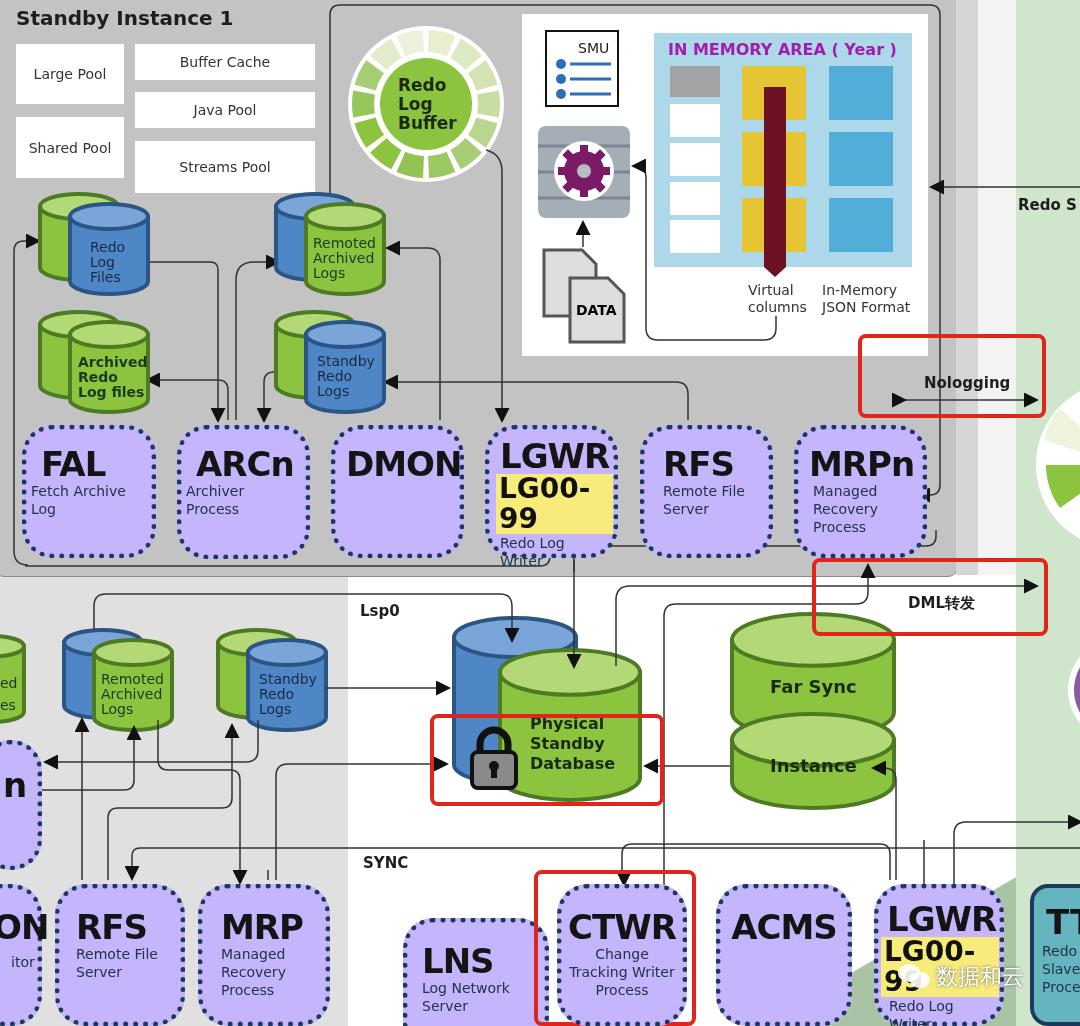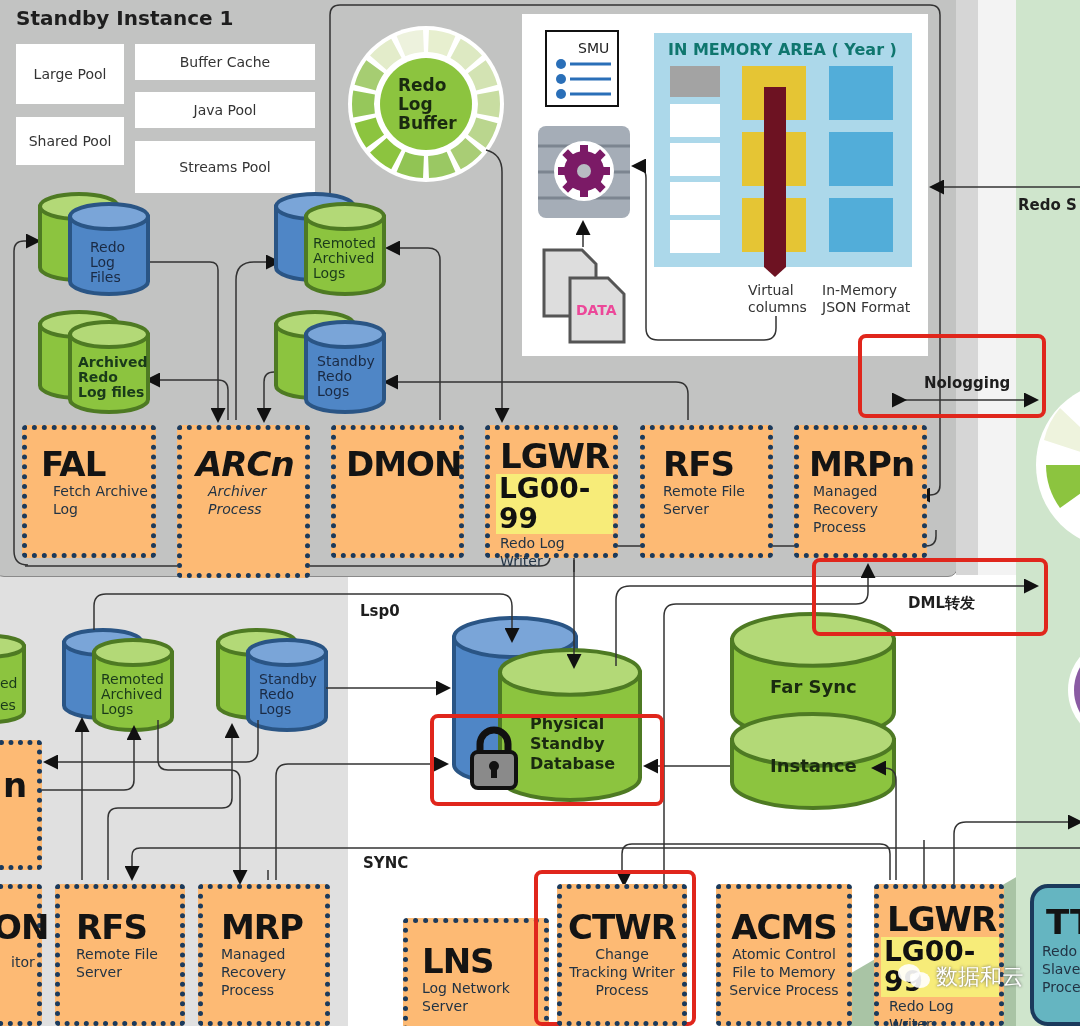--- a/index.html
+++ b/index.html
@@ -6,23 +6,23 @@
   body{width:1080px;height:1026px;position:relative;overflow:hidden;background:#ffffff;font-family:"DejaVu Sans","Liberation Sans",sans-serif;}
   .abs{position:absolute;}
   .region-standby1{left:-6px;top:-10px;width:962px;height:585px;background:#c2c3c2;border-radius:10px;border:1px solid #8a8a8a;}
   .band1{left:956px;top:0;width:22px;height:575px;background:#d6d6d6;}
   .band2{left:978px;top:0;width:38px;height:575px;background:#f3f3f3;}
   .region-green{left:1016px;top:0;width:64px;height:1026px;background:#cfe5cc;}
   .region-lower-grey{left:0;top:575px;width:348px;height:451px;background:#e0e0e0;}
   .green-diag{left:760px;top:840px;width:320px;height:186px;background:#a9c4a5;clip-path:polygon(100% 0,100% 100%,0 100%);}
   .title{left:16px;top:6px;font-size:20px;font-weight:bold;color:#1e1e1e;}
   .box{background:#fff;display:flex;align-items:center;justify-content:center;font-size:14px;color:#333;}
-  .proc{background:#fdba74;border:5px dotted #1b3a5c;border-radius:4px;box-sizing:border-box;color:#141414;}
+  .proc{background:#c4b5fd;border:5px dotted #1b3a5c;border-radius:30px;box-sizing:border-box;color:#141414;}
   .proc .nm{font-weight:bold;font-size:34px;letter-spacing:-1px;line-height:36px;margin:16px 0 0 14px;}
-  .proc .ds{font-size:14px;line-height:18px;margin-left:26px;color:#234;}
+  .proc .ds{font-size:14px;line-height:18px;margin-left:4px;color:#234;}
   .proc.center .nm,.proc.center .ds{text-align:center;margin-left:0;}
   .hl{background:#f7ec79;font-weight:bold;font-size:28px;line-height:30px;display:inline-block;padding:0 3px;margin-left:6px;color:#111;}
   .cyl-label{position:absolute;font-size:14px;line-height:15px;color:#1a3a1a;}
   .redbox{border:4px solid #e0261c;border-radius:8px;box-sizing:border-box;}
   .lbl{font-weight:bold;font-size:15px;color:#1e1e1e;}
   .imem{left:654px;top:33px;width:258px;height:234px;background:#acd8ea;}
   .white-panel{left:522px;top:14px;width:406px;height:342px;background:#fff;}
 </style>
 </head>
 <body>
@@ -30,28 +30,28 @@
 <div class="abs region-lower-grey"></div>
 <div class="abs green-diag"></div>
 <div class="abs region-standby1"></div>
 <div class="abs band1"></div>
 <div class="abs band2"></div>
 <div class="abs region-green"></div>
 
 <div class="abs title">Standby Instance 1</div>
 
 <div class="abs box" style="left:16px;top:44px;width:108px;height:60px;">Large  Pool</div>
-<div class="abs box" style="left:16px;top:117px;width:108px;height:48px;">Shared  Pool</div>
+<div class="abs box" style="left:16px;top:117px;width:108px;height:61px;">Shared  Pool</div>
 <div class="abs box" style="left:135px;top:44px;width:180px;height:36px;">Buffer  Cache</div>
 <div class="abs box" style="left:135px;top:92px;width:180px;height:36px;">Java Pool</div>
 <div class="abs box" style="left:135px;top:141px;width:180px;height:52px;">Streams Pool</div>
 
 <div class="abs white-panel"></div>
 <div class="abs imem"></div>
-<div class="abs" style="left:668px;top:40px;font-weight:bold;font-size:16px;color:#0f766e;">IN MEMORY AREA ( Year )</div>
+<div class="abs" style="left:668px;top:40px;font-weight:bold;font-size:16px;color:#a21caf;">IN MEMORY AREA ( Year )</div>
 
 <svg class="abs" style="left:0;top:0;" width="1080" height="1026">
   <defs>
     <marker id="arr" markerWidth="10" markerHeight="10" refX="8" refY="5" orient="auto">
       <path d="M0,0 L10,5 L0,10 z" fill="#111"></path>
     </marker>
   </defs>
 
   <g>
     <rect x="670" y="66" width="50" height="31" fill="#a3a3a3"></rect>
@@ -246,34 +246,34 @@
     <path d="M1120,465 L1046,465 A74,74 0 0 0 1060,508 z" fill="#8cc43f"></path>
     <path d="M1120,465 L1044,440 A76,76 0 0 1 1060,408 z" fill="#eef3dd"></path>
     <circle cx="1120" cy="690" r="52" fill="#fff"></circle>
     <circle cx="1120" cy="690" r="46" fill="#8a5ba3"></circle>
   </g>
 </svg>
 
 <div class="abs" style="left:398px;top:76px;font-weight:bold;font-size:17px;line-height:19px;width:60px;color:#1a2a10;">Redo Log Buffer</div>
 
 <div class="abs" style="left:578px;top:40px;font-size:14px;color:#222;">SMU</div>
-<div class="abs" style="left:576px;top:302px;font-weight:bold;font-size:14px;color:#ec4899;">DATA</div>
+<div class="abs" style="left:576px;top:302px;font-weight:bold;font-size:14px;color:#000000;">DATA</div>
 <div class="abs" style="left:748px;top:282px;font-size:14px;line-height:17px;width:64px;color:#333;">Virtual columns</div>
 <div class="abs" style="left:822px;top:282px;font-size:14px;line-height:17px;width:100px;color:#333;">In-Memory JSON Format</div>
 
 <div class="cyl-label" style="left:90px;top:240px;width:50px;color:#1a2a44;">Redo Log Files</div>
 <div class="cyl-label" style="left:78px;top:355px;width:70px;font-weight:bold;">Archived Redo Log files</div>
 <div class="cyl-label" style="left:313px;top:236px;width:66px;">Remoted Archived Logs</div>
 <div class="cyl-label" style="left:317px;top:354px;width:64px;color:#1a2a44;">Standby Redo Logs</div>
 
 <div class="abs proc" style="left:22px;top:425px;width:134px;height:133px;">
   <div class="nm">FAL</div>
   <div class="ds" style="width:100px;">Fetch Archive Log</div>
 </div>
-<div class="abs proc" style="left:177px;top:425px;width:133px;height:153px;font-style:italic;">
+<div class="abs proc" style="left:177px;top:425px;width:133px;height:134px;">
   <div class="nm">ARCn</div>
   <div class="ds" style="width:80px;">Archiver Process</div>
 </div>
 <div class="abs proc" style="left:331px;top:425px;width:133px;height:133px;">
   <div class="nm" style="margin-left:10px;">DMON</div>
 </div>
 <div class="abs proc" style="left:485px;top:425px;width:133px;height:133px;">
   <div class="nm" style="margin:8px 0 0 10px;">LGWR</div>
   <span class="hl">LG00-99</span>
   <div class="ds" style="width:80px;margin-left:10px;">Redo Log Writer</div>
@@ -323,21 +323,20 @@
   <div class="nm" style="margin:20px 0 0 14px;">LNS</div>
   <div class="ds" style="width:100px;margin-left:14px;">Log Network Server</div>
 </div>
 <div class="abs redbox" style="left:534px;top:870px;width:162px;height:156px;"></div>
 <div class="abs proc center" style="left:557px;top:884px;width:130px;height:142px;">
   <div class="nm" style="margin-top:20px;">CTWR</div>
   <div class="ds" style="padding:0 6px;">Change Tracking Writer Process</div>
 </div>
 <div class="abs proc center" style="left:716px;top:884px;width:136px;height:142px;">
   <div class="nm" style="margin-top:20px;">ACMS</div>
-  <div class="ds" style="padding:0 4px;">Atomic Control File to Memory Service Process</div>
 </div>
 <div class="abs proc" style="left:874px;top:884px;width:130px;height:142px;">
   <div class="nm" style="margin:12px 0 0 8px;">LGWR</div>
   <span class="hl" style="margin-left:2px;">LG00-99</span>
   <div class="ds" style="width:80px;margin-left:10px;">Redo Log Writer</div>
 </div>
 <div class="abs" style="left:1030px;top:884px;width:80px;height:142px;background:#65b5c1;border:4px solid #1b3a5c;border-radius:18px;box-sizing:border-box;">
   <div style="font-weight:bold;font-size:34px;margin:14px 0 0 12px;color:#141414;">TT</div>
   <div style="font-size:14px;line-height:18px;width:40px;margin-left:8px;color:#234;">Redo Slave Proce</div>
 </div>

